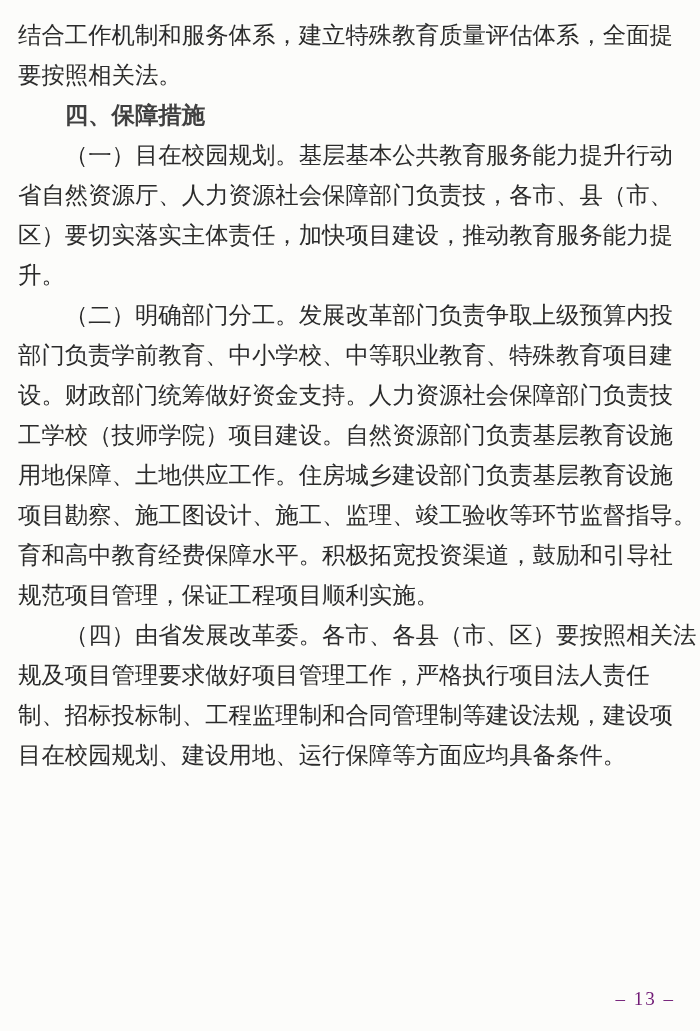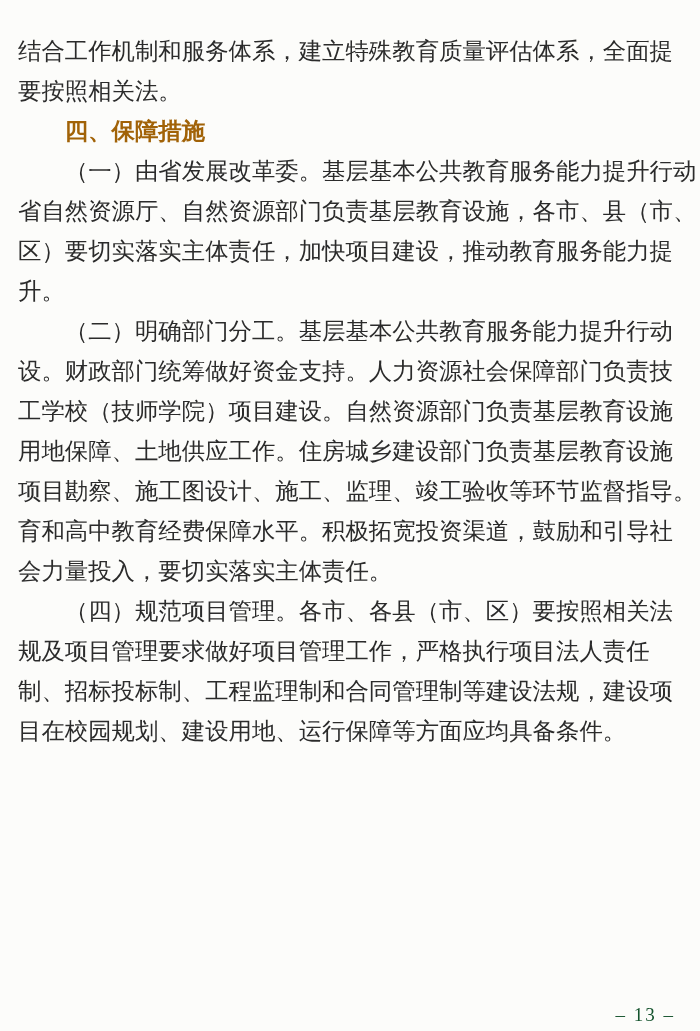--- a/index.html
+++ b/index.html
@@ -11,21 +11,20 @@
     height: 1031px;
     background: #fcfcfa;
     position: relative;
     overflow: hidden;
     font-family: "Liberation Serif", "DejaVu Serif", serif;
   }
   .page {
     position: absolute;
     inset: 0;
     background: #fcfcfa;
-    margin-top: 16px;
   }
   .content {
     position: absolute;
     left: 18px;
     top: 15px;
     width: 660px;
     color: #262626;
   }
   .line {
     font-size: 23.4px;
@@ -34,50 +33,51 @@
     white-space: nowrap;
     letter-spacing: 0px;
     color: #2b2b2b;
   }
   .line.indent {
     padding-left: 2em;
   }
   .line.heading {
     font-family: Liberation Sans, sans-serif;
     font-weight: bold;
-    color: #a16207;
+    color: #404040;
   }
   .page-number {
     position: absolute;
     top: 988px;
     right: 25px;
     font-size: 19px;
-    color: #14532d;
+    color: #701a75;
     font-family: "Liberation Serif", "DejaVu Serif", serif;
     letter-spacing: 2px;
   }
 </style>
 </head>
 <body>
 
 <div class="page">
   <div class="content" id="document-body">
       <div class="line">结合工作机制和服务体系，建立特殊教育质量评估体系，全面提</div>
       <div class="line">要按照相关法。</div>
       <div class="line indent heading">四、保障措施</div>
-      <div class="line indent">（一）由省发展改革委。基层基本公共教育服务能力提升行动</div>
-      <div class="line">省自然资源厅、自然资源部门负责基层教育设施，各市、县（市、</div>
+      <div class="line indent">（一）目在校园规划。基层基本公共教育服务能力提升行动</div>
+      <div class="line">省自然资源厅、人力资源社会保障部门负责技，各市、县（市、</div>
       <div class="line">区）要切实落实主体责任，加快项目建设，推动教育服务能力提</div>
       <div class="line">升。</div>
-      <div class="line indent">（二）明确部门分工。基层基本公共教育服务能力提升行动</div>
+      <div class="line indent">（二）明确部门分工。发展改革部门负责争取上级预算内投</div>
+      <div class="line">部门负责学前教育、中小学校、中等职业教育、特殊教育项目建</div>
       <div class="line">设。财政部门统筹做好资金支持。人力资源社会保障部门负责技</div>
       <div class="line">工学校（技师学院）项目建设。自然资源部门负责基层教育设施</div>
       <div class="line">用地保障、土地供应工作。住房城乡建设部门负责基层教育设施</div>
       <div class="line">项目勘察、施工图设计、施工、监理、竣工验收等环节监督指导。</div>
       <div class="line">育和高中教育经费保障水平。积极拓宽投资渠道，鼓励和引导社</div>
-      <div class="line">会力量投入，要切实落实主体责任。</div>
-      <div class="line indent">（四）规范项目管理。各市、各县（市、区）要按照相关法</div>
+      <div class="line">规范项目管理，保证工程项目顺利实施。</div>
+      <div class="line indent">（四）由省发展改革委。各市、各县（市、区）要按照相关法</div>
       <div class="line">规及项目管理要求做好项目管理工作，严格执行项目法人责任</div>
       <div class="line">制、招标投标制、工程监理制和合同管理制等建设法规，建设项</div>
       <div class="line">目在校园规划、建设用地、运行保障等方面应均具备条件。</div>
     </div>
   <div class="page-number">– 13 –</div>
 </div>
 
 </body></html>

